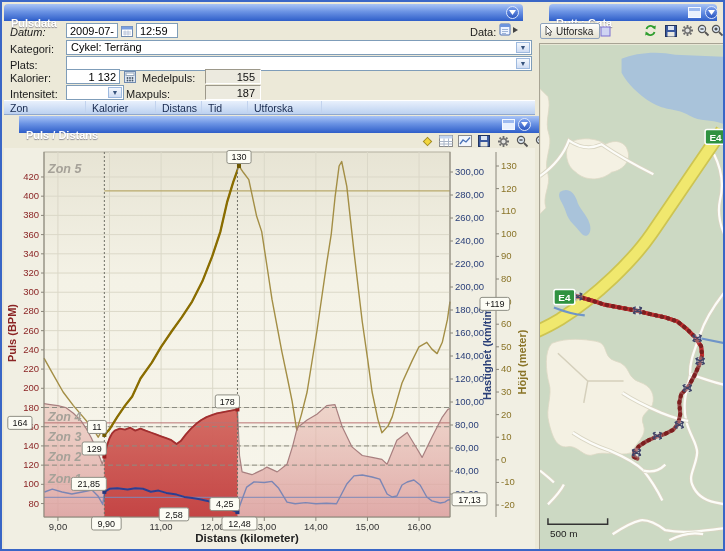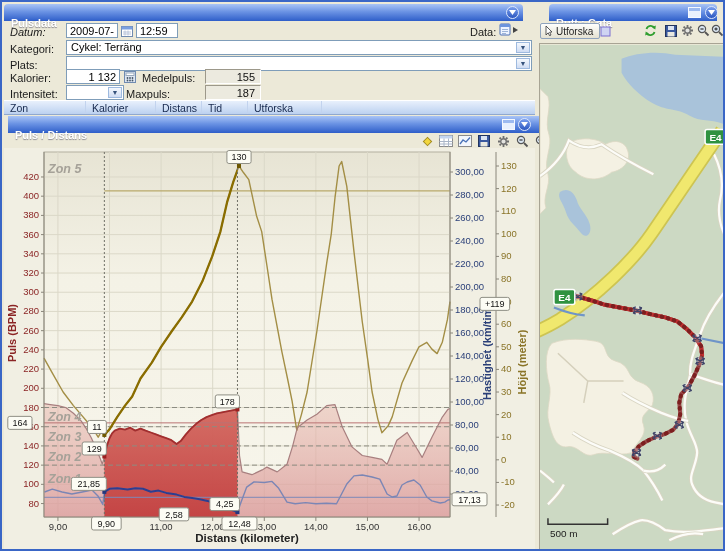--- a/index.html
+++ b/index.html
@@ -136,21 +136,21 @@
 
   <div class="zone-header" style="left:2px;top:98px;width:531px;">
     <div class="col" style="width:82px;">Zon</div>
     <div class="col" style="width:70px;">Kalorier</div>
     <div class="col" style="width:46px;">Distans</div>
     <div class="col" style="width:46px;">Tid</div>
     <div class="col" style="width:74px;">Utforska</div>
     <div class="col" style="flex:1;border-right:none;"></div>
   </div>
 
-  <div class="panel-header" style="left:6px;top:114px;width:531px;border-radius:0;">
+  <div class="panel-header" style="left:17px;top:114px;width:531px;border-radius:0;">
     <span>Puls / Distans</span>
   </div>
   <div class="win-icon" style="left:500px;top:117px;"></div>
   <div class="chev-btn" style="left:516px;top:116px;">
     <svg width="7" height="5">
         <polygon points="0,0 7,0 3.5,5" fill="#fff"></polygon>
       </svg>
   </div>
 
   <div class="toolbar-row" style="left:418px;top:132px;">

